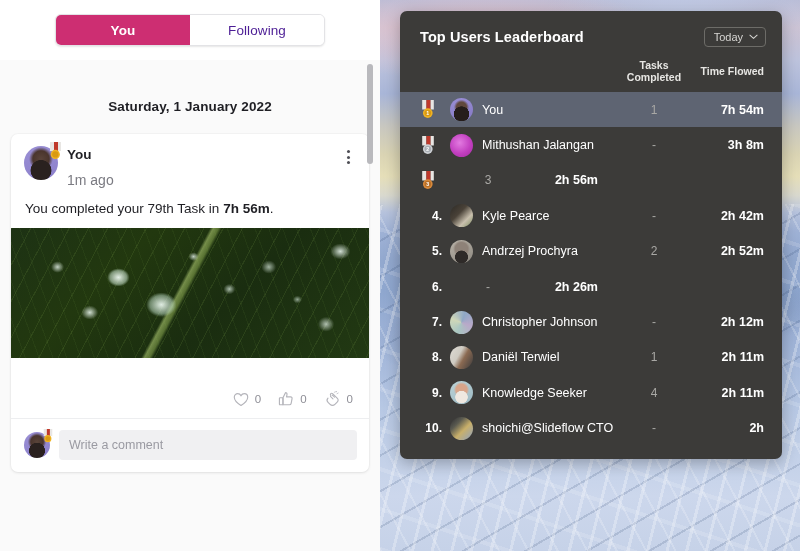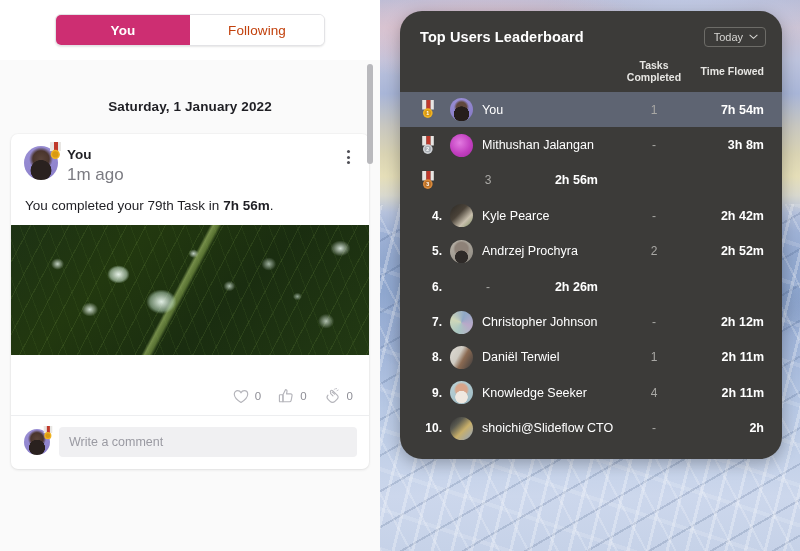--- a/index.html
+++ b/index.html
@@ -36,21 +36,21 @@
   }
   .tab {
     flex: 1;
     display: flex; align-items: center; justify-content: center;
     font-size: 13.5px;
     cursor: pointer;
     user-select: none;
     letter-spacing: .1px;
   }
   .tab.active { background: #cd2e72; color: #ffffff; font-weight: 600; }
-  .tab.inactive { background: #ffffff; color: #c2410c; font-weight: 400; }
+  .tab.inactive { background: #ffffff; color: #4c1d95; font-weight: 400; }
 
   .feed-scroll {
     position: absolute;
     top: 60px; left: 0; right: 0; bottom: 0;
     background: #fafafa;
     overflow: hidden;
   }
   .date-header {
     text-align: center;
     font-size: 13.5px;
@@ -86,21 +86,21 @@
       linear-gradient(160deg, #9a8fd4 0%, #8b7fcb 100%);
     overflow: hidden;
   }
   .avatar .medal-badge {
     position: absolute;
     top: -4px; right: -5px;
     width: 15px; height: 18px;
   }
   .post-head-txt { margin-left: 9px; padding-top: 1px; }
   .post-user { font-size: 13.5px; font-weight: 700; color: #1f1f24; line-height: 15px;}
-  .post-time { font-size: 17px; color: #7b7b82; margin-top: 3px; }
+  .post-time { font-size: 14px; color: #7b7b82; margin-top: 10px; }
   .more-btn {
     position: absolute; right: 12px; top: 13px;
     width: 18px; height: 20px;
     display: flex; flex-direction: column; align-items: center; justify-content: center;
     gap: 2.5px; cursor: pointer;
   }
   .more-btn span { width: 3px; height: 3px; border-radius: 50%; background: #4e4e55; display:block;}
   .post-text {
     padding: 12px 14px 11px 14px;
     font-size: 13.5px;
@@ -236,21 +236,21 @@
       radial-gradient(ellipse 150px 60px at 68% 62%, rgba(58,82,122,.22) 0%, rgba(0,0,0,0) 72%),
       radial-gradient(ellipse 100px 44px at 90% 30%, rgba(60,84,126,.2) 0%, rgba(0,0,0,0) 72%);
     opacity: .9;
   }
 
   
   .leaderboard {
     position: absolute;
     left: 20px; top: 11px;
     width: 382px;
-    border-radius: 22px;
+    border-radius: 7px;
     background: #3c3b39;
     box-shadow: 0 4px 16px rgba(0,0,0,0.28);
     overflow: hidden;
     color: #ffffff;
   }
   .lb-head {
     display: flex; align-items: center; justify-content: space-between;
     padding: 16px 16px 0 20px;
   }
   .lb-title { font-size: 14.5px; font-weight: 700; letter-spacing: .1px; }

